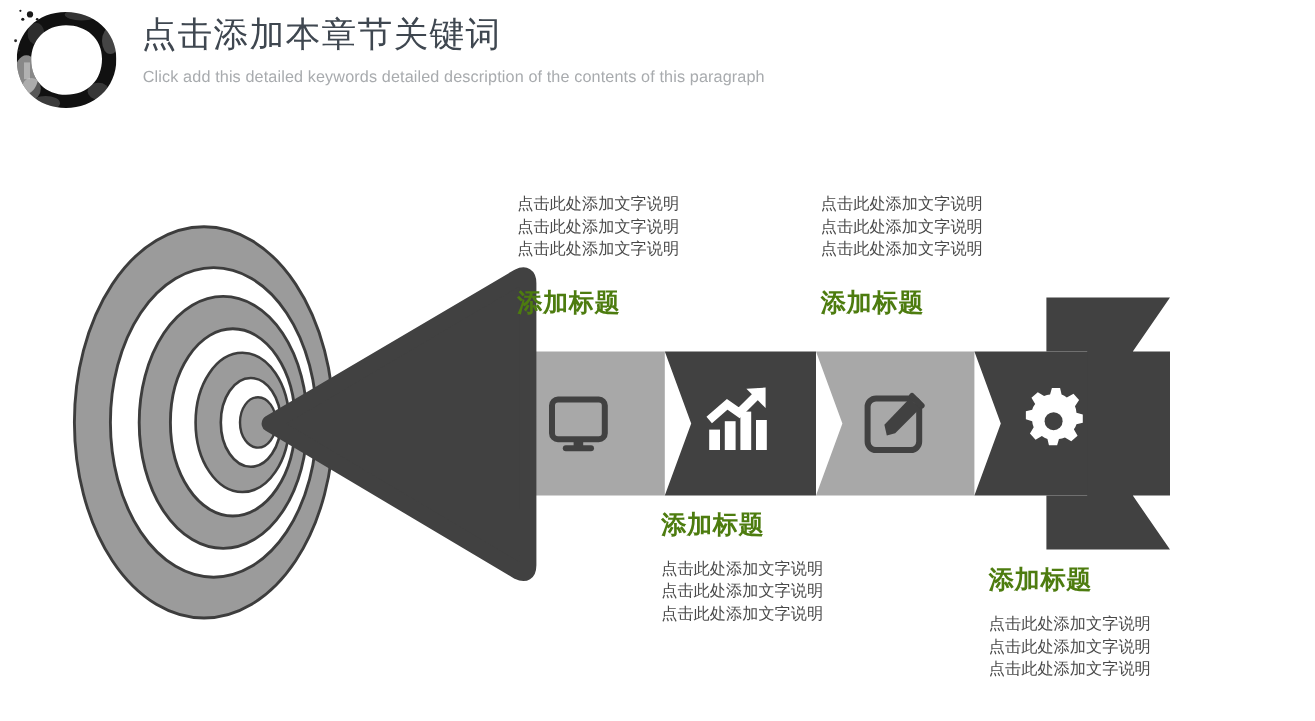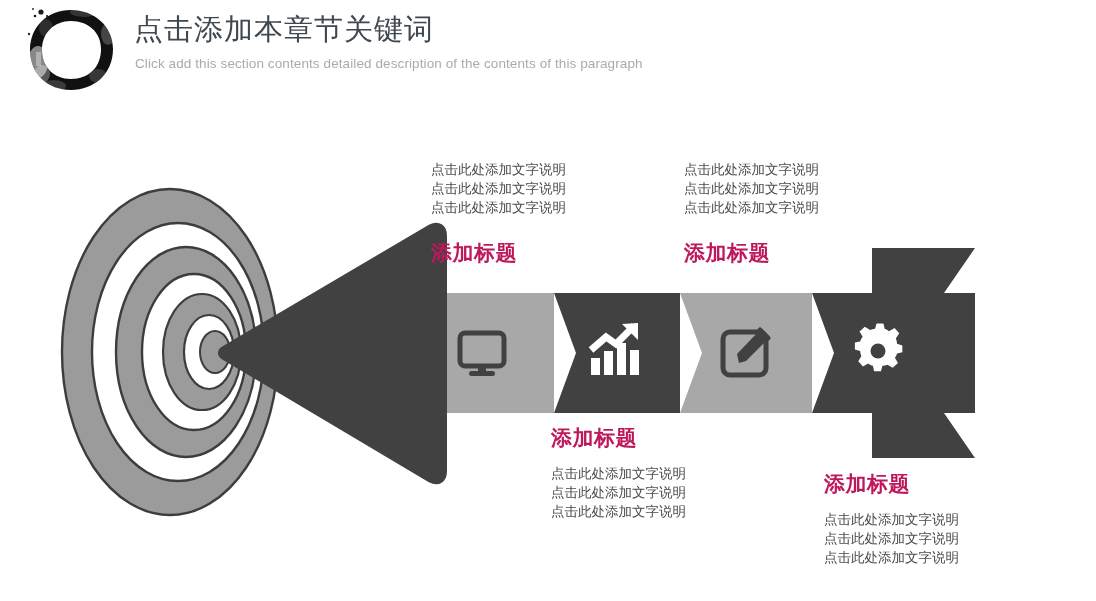--- a/index.html
+++ b/index.html
@@ -19,21 +19,21 @@
     position: absolute;
     inset: 0;
     width: 1096px;
     height: 601px;
     background: #ffffff;
   }
 
   
   .header {
     position: absolute;
-    left: 16px;
+    left: 0;
     top: 0;
     width: 952px;
     height: 100px;
   }
   .logo-enso {
     position: absolute;
     left: 8px;
     top: 4px;
     width: 96px;
     height: 92px;
@@ -72,21 +72,21 @@
     display: block;
   }
 
   
   .txt-block {
     position: absolute;
   }
   .tb-heading {
     font-size: 21px;
     font-weight: bold;
-    color: #be185d;
+    color: #4d7c0f;
     line-height: 28px;
     white-space: nowrap;
     letter-spacing: 0.5px;
   }
   .tb-lines {
     font-size: 13.5px;
     line-height: 19px;
     color: #4a4a4a;
     white-space: nowrap;
     text-align: right;
@@ -143,21 +143,21 @@
         <circle cx="11" cy="12" r="1.3" fill="#1a1a1a"></circle>
         <circle cx="23" cy="12" r="1.1" fill="#1a1a1a"></circle>
         <circle cx="9" cy="5" r="0.9" fill="#1a1a1a"></circle>
         <circle cx="5" cy="30" r="1.2" fill="#2a2a2a"></circle>
         <circle cx="8" cy="38" r="0.8" fill="#2a2a2a"></circle>
       </svg>
     </div>
 
     <div class="header-title">点击添加本章节关键词</div>
 
-    <div class="header-subtitle">Click add this section contents detailed description of the contents of this paragraph</div>
+    <div class="header-subtitle">Click add this detailed keywords detailed description of the contents of this paragraph</div>
   </div>
 
   <div class="graphic">
     <svg width="1096" height="501" viewBox="0 0 1096 501" aria-hidden="true">
 
       <g>
 
         <ellipse cx="170" cy="252" rx="108" ry="163" fill="#9b9b9b" stroke="#3d3d3d" stroke-width="2.4"></ellipse>
         <ellipse cx="178" cy="252" rx="86" ry="129" fill="#ffffff" stroke="#3d3d3d" stroke-width="2.4"></ellipse>
 

